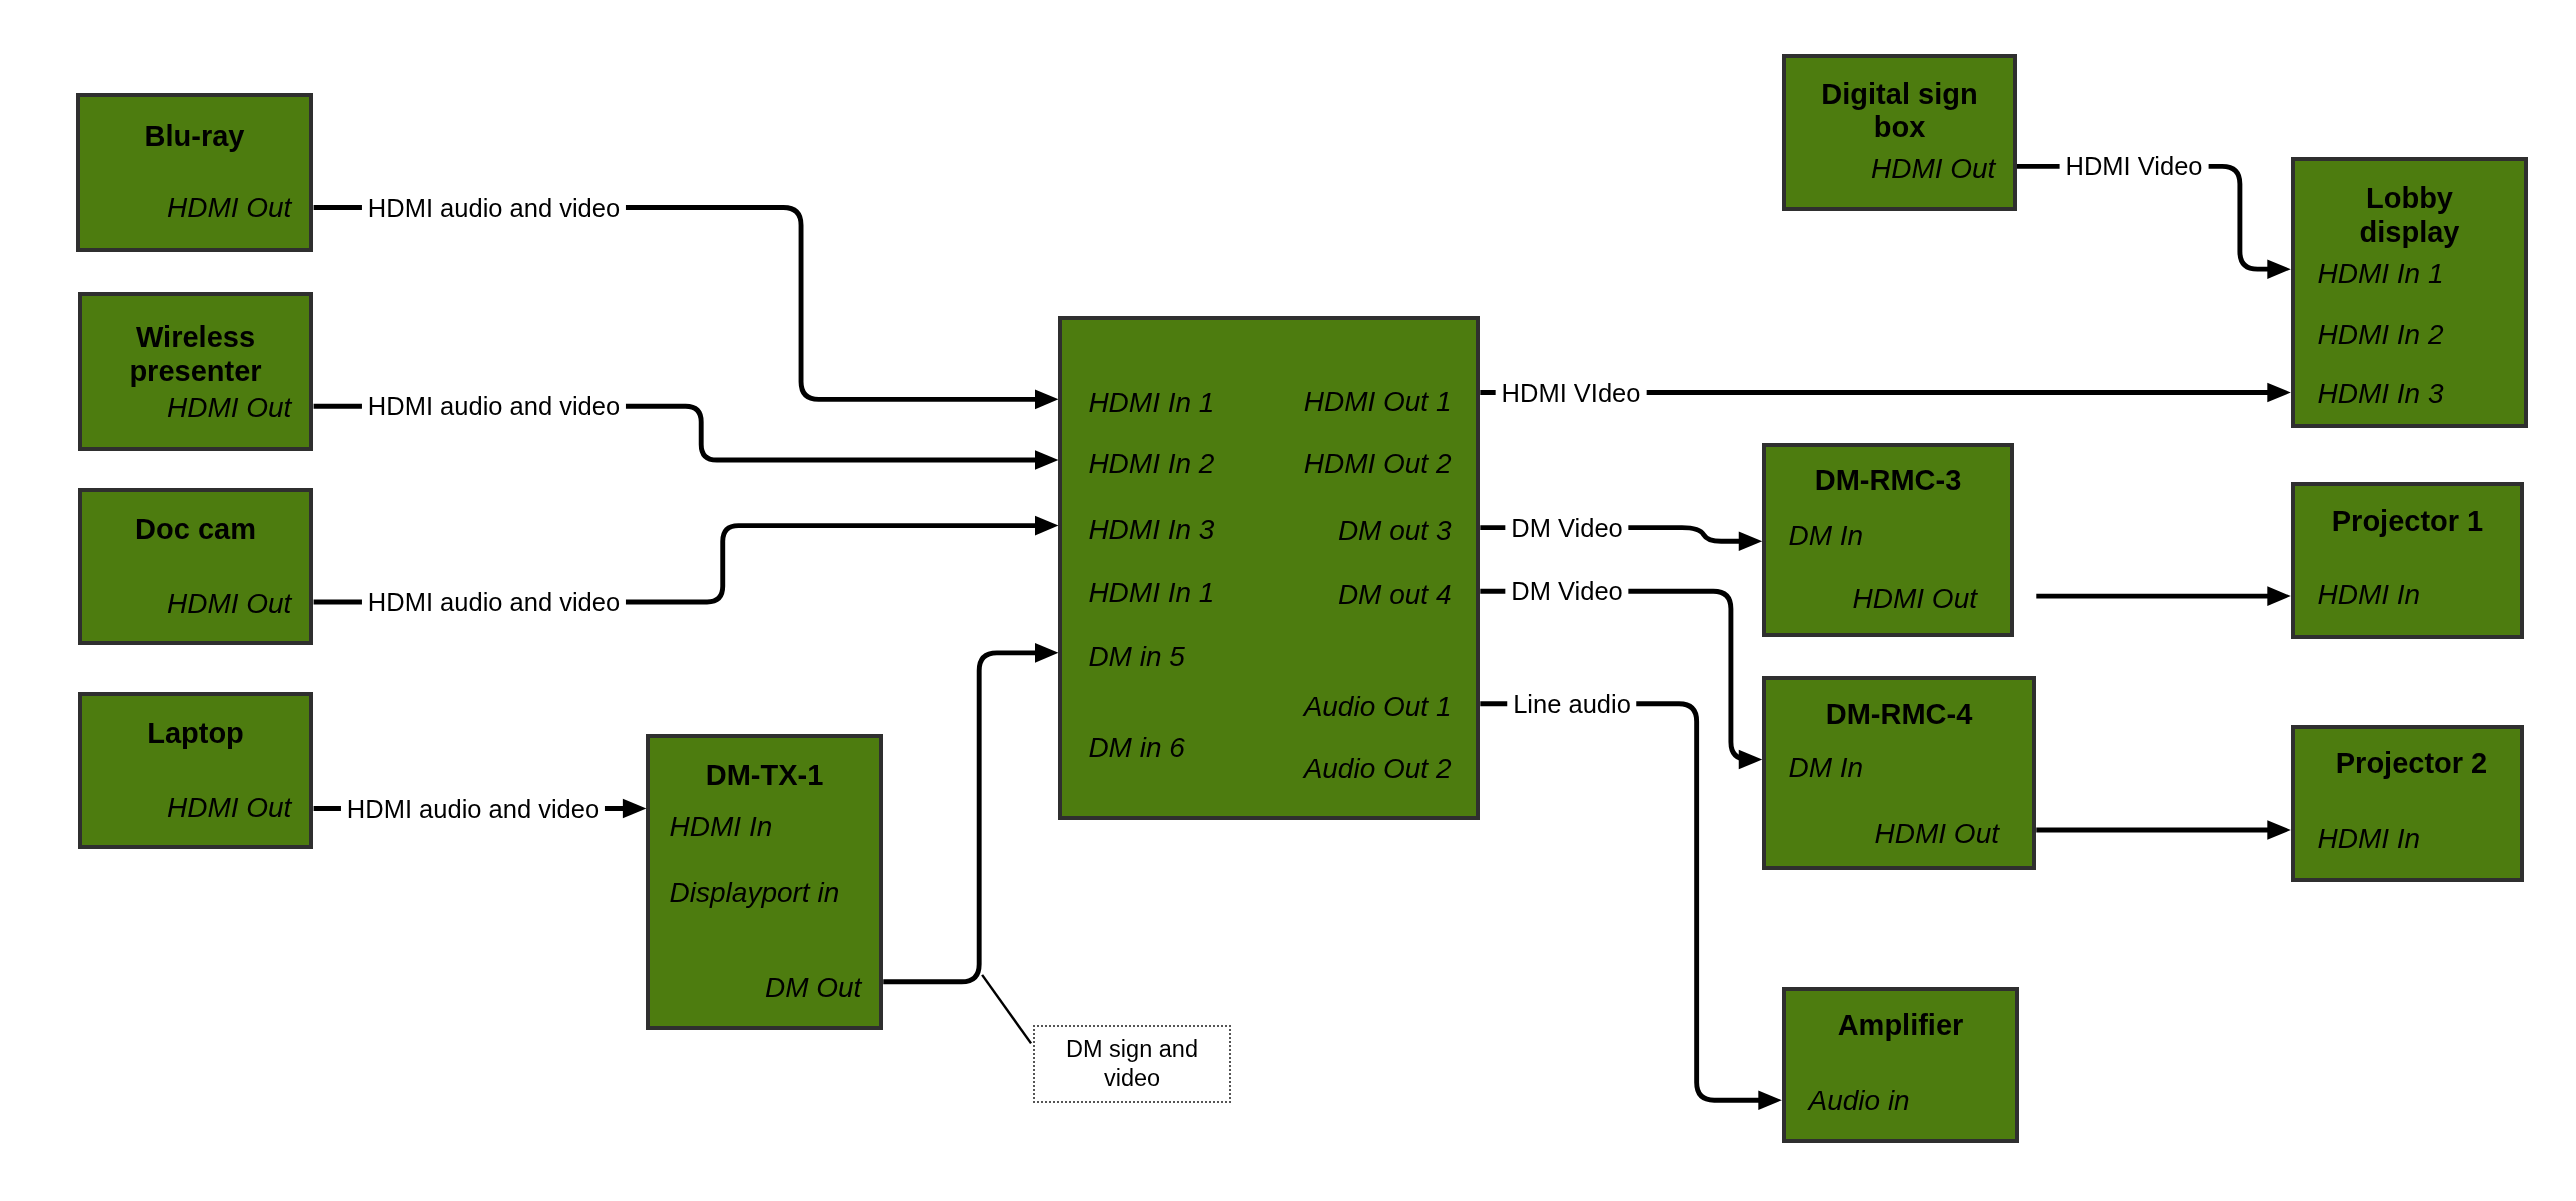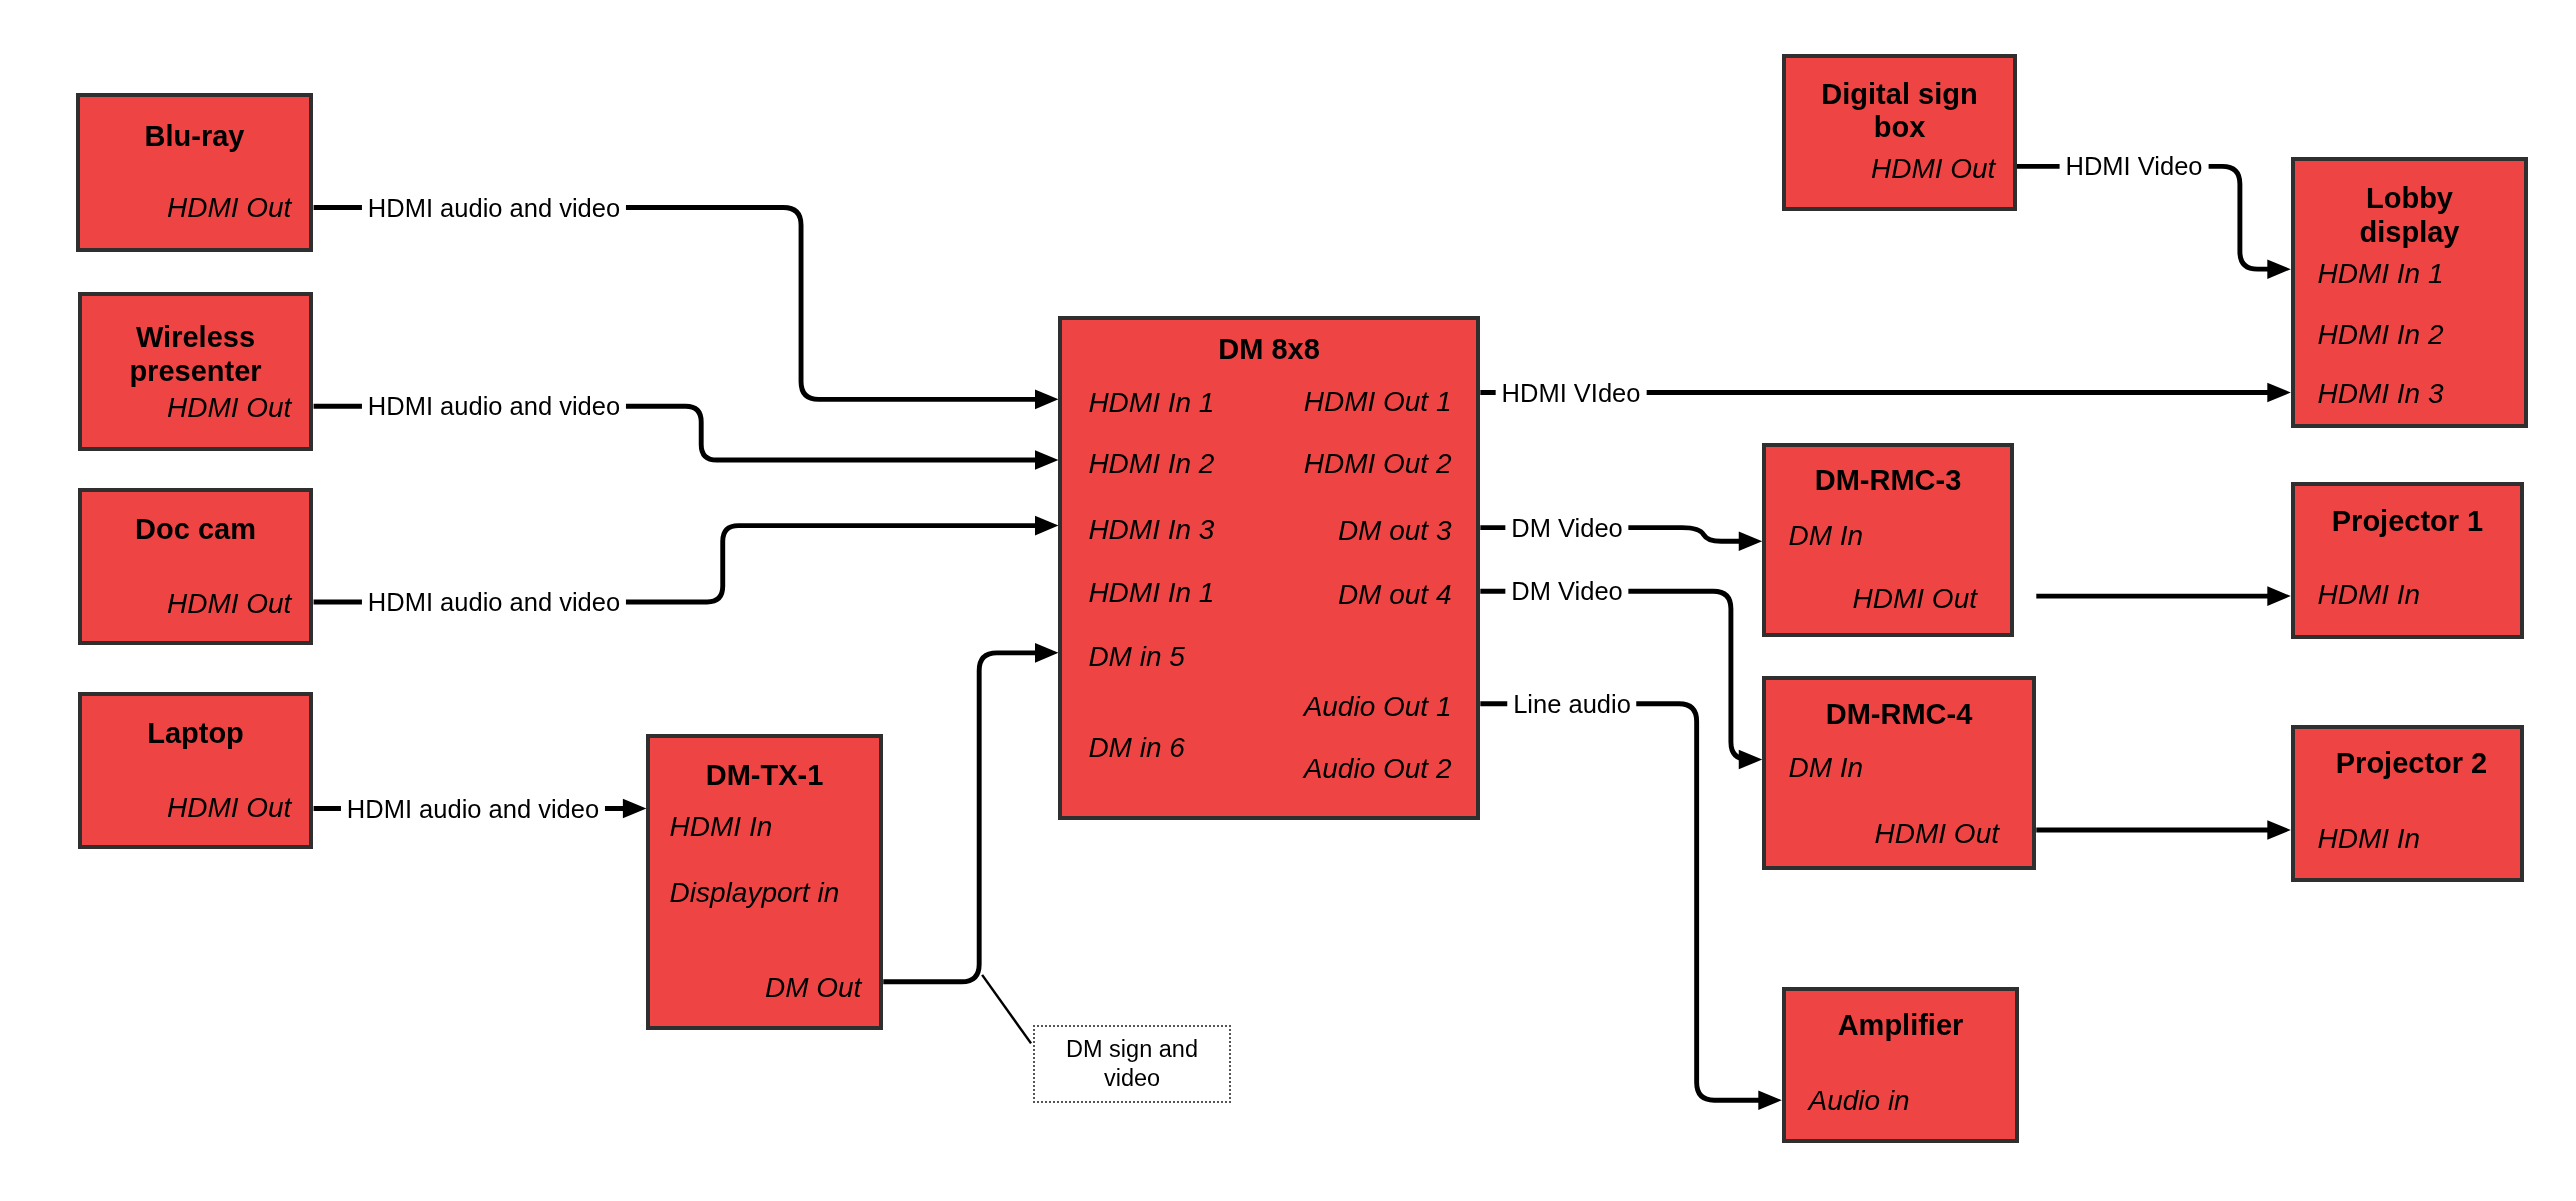--- a/index.html
+++ b/index.html
@@ -8,21 +8,21 @@
     width:2576px;height:1201px;
     background:#ffffff;
     font-family:"Liberation Sans", sans-serif;
     color:#000;
     overflow:hidden;
   }
   #wires{position:absolute;left:0;top:0;width:2576px;height:1201px;}
   .node{
     position:absolute;
     border:4.9px solid #2f2f2f;
-    background:#ef4444;
+    background:#4d7c0f;
     box-sizing:border-box;
   }
   .node-title{
     position:absolute;left:0;right:0;
     text-align:center;
     font-weight:bold;
     font-size:29px;
     transform:translateY(-50%);
     white-space:nowrap;
   }
@@ -130,21 +130,20 @@
   </div>
 
   <div class="node" style="left:646px;top:734px;width:237px;height:296px;">
     <div class="node-title" style="top:37px;">DM-TX-1</div>
     <div class="port left" style="top:89px;">HDMI In</div>
     <div class="port left" style="top:155px;">Displayport in</div>
     <div class="port right" style="top:250px;">DM Out</div>
   </div>
 
   <div class="node" style="left:1058px;top:316px;width:422px;height:504px;">
-    <div class="node-title" style="top:29px;">DM 8x8</div>
     <div class="port left" style="left:26.4px;top:83px;">HDMI In 1</div>
     <div class="port left" style="left:26.4px;top:144px;">HDMI In 2</div>
     <div class="port left" style="left:26.4px;top:210px;">HDMI In 3</div>
     <div class="port left" style="left:26.4px;top:273px;">HDMI In 1</div>
     <div class="port left" style="left:26.4px;top:337px;">DM in 5</div>
     <div class="port left" style="left:26.4px;top:400px;margin-top:28px;">DM in 6</div>
     <div class="port right" style="right:24.5px;top:82px;">HDMI Out 1</div>
     <div class="port right" style="right:24.5px;top:144px;">HDMI Out 2</div>
     <div class="port right" style="right:24.5px;top:211px;">DM out 3</div>
     <div class="port right" style="right:24.5px;top:275px;">DM out 4</div>

